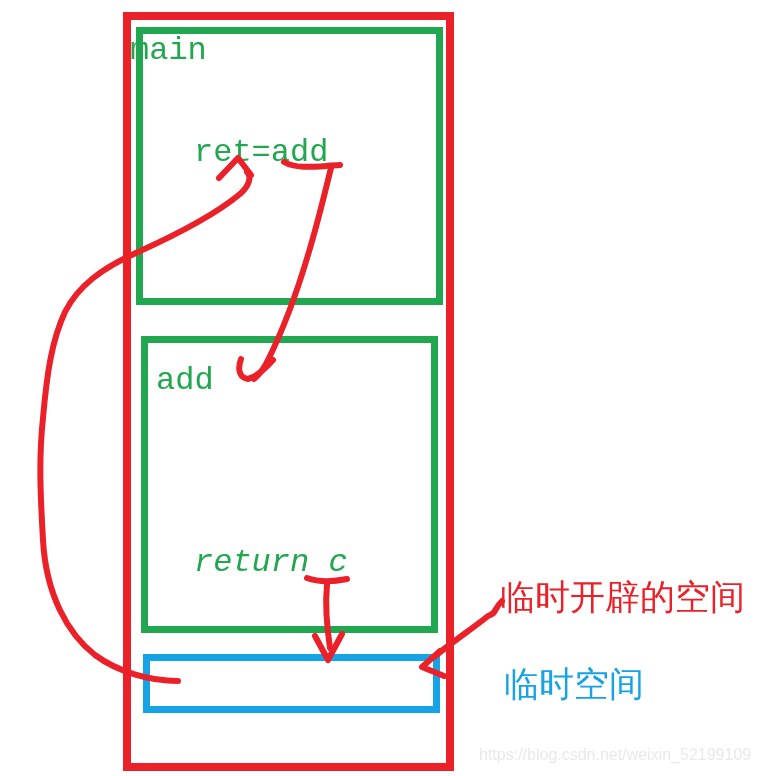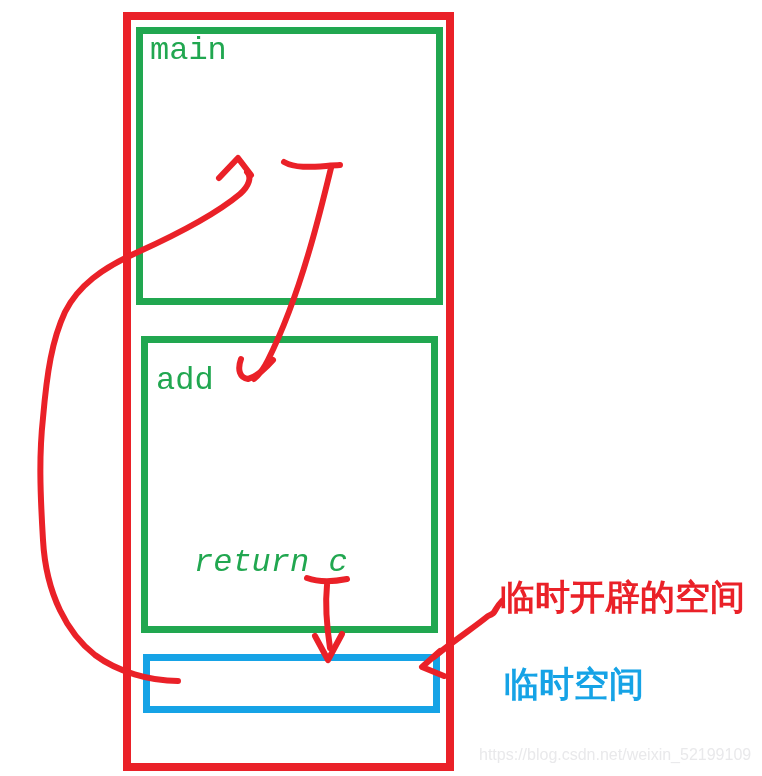--- a/index.html
+++ b/index.html
@@ -22,28 +22,28 @@
   .main-frame{left:136px;top:27px;width:307px;height:278px;border:7px solid var(--green);}
   .add-frame{left:141px;top:336px;width:297px;height:297px;border:7px solid var(--green);}
   .temp-box{left:143px;top:654px;width:297px;height:59px;border:7px solid var(--blue);}
   .code-label{
     position:absolute;
     font-family:"Liberation Mono","DejaVu Sans Mono",monospace;
     font-size:32px;line-height:1.05;
     color:var(--green);
     white-space:pre;
   }
-  .main-label{left:150px;top:34px;}
+  .main-label{left:130px;top:34px;}
   .ret-label{left:194px;top:136px;}
   .add-label{left:156px;top:364px;text-align:right;}
   .return-label{left:194px;top:546px;font-style:italic;}
   .cjk-label{
     position:absolute;
     font-family:"Liberation Serif","DejaVu Serif",serif;
-    font-weight:bold;
+    font-weight:normal;
     font-size:35px;line-height:1.0;
     white-space:pre;
     letter-spacing:0px;
   }
   .temp-created-label{left:500px;top:580px;color:var(--red);}
   .temp-space-label{left:504px;top:667px;color:var(--blue);}
   .watermark{
     position:absolute;left:479px;top:746px;
     font-family:"Liberation Sans","DejaVu Sans",sans-serif;
     font-size:16px;color:var(--watermark_gray);
@@ -56,20 +56,21 @@
 <body>
 
 <div id="canvas">
 
   <div class="frame outer-frame"></div>
   <div class="frame main-frame"></div>
   <div class="frame add-frame"></div>
   <div class="frame temp-box"></div>
 
   <div class="code-label main-label">main</div>
+  <div class="code-label ret-label">ret=add</div>
   <div class="code-label add-label">add</div>
   <div class="code-label return-label">return c</div>
 
   <div class="cjk-label temp-created-label">临时开辟的空间</div>
   <div class="cjk-label temp-space-label">临时空间</div>
 
   <div class="watermark">https://blog.csdn.net/weixin_52199109</div>
 
   <svg class="arrows-svg" viewBox="0 0 762 776" xmlns="http://www.w3.org/2000/svg">
 

